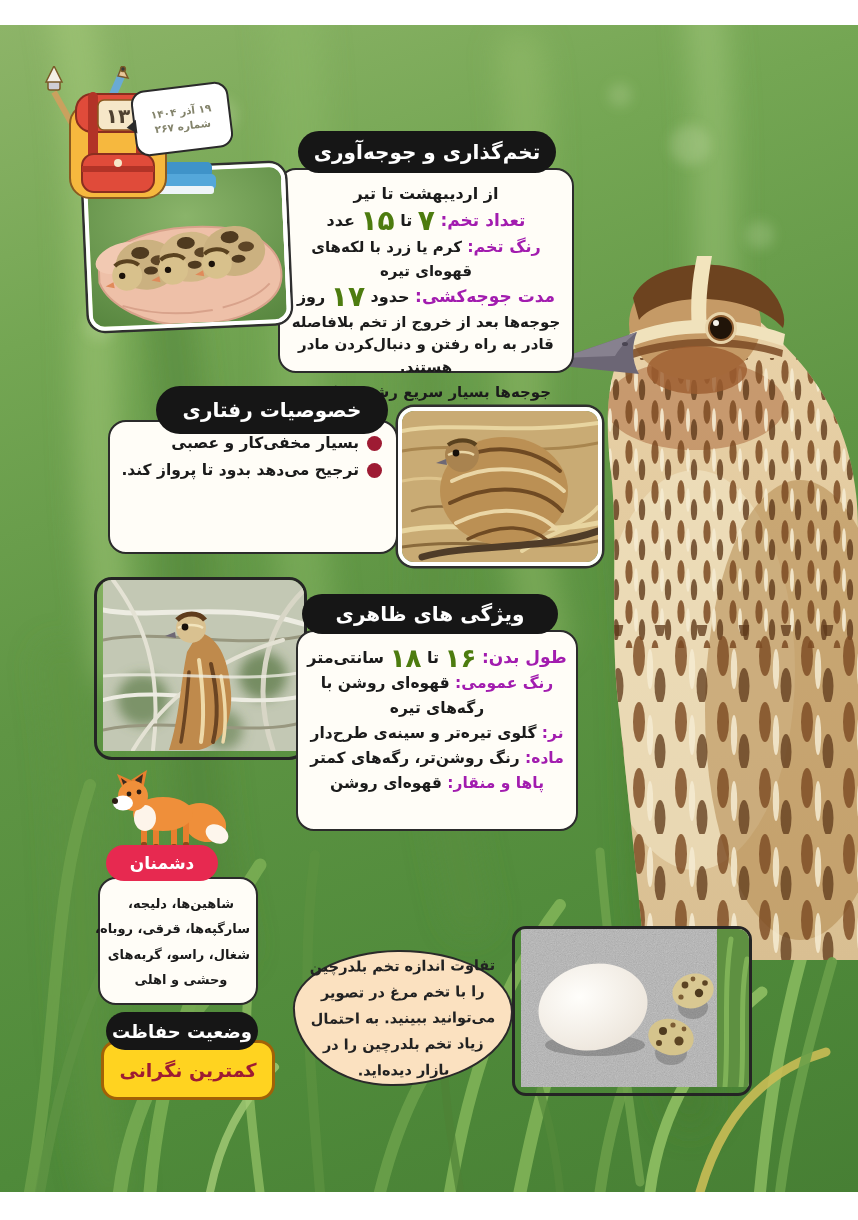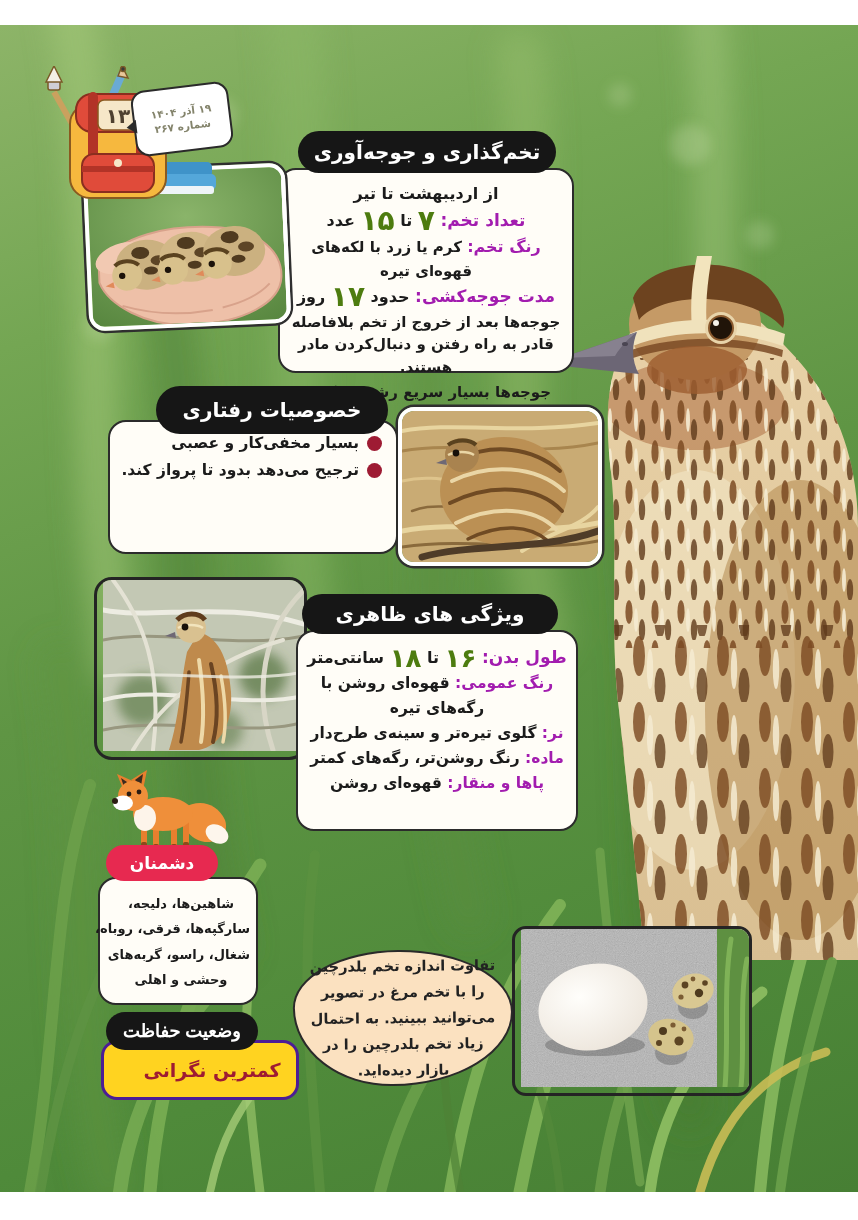--- a/index.html
+++ b/index.html
@@ -35,22 +35,22 @@
             line-height:1.8;color:#222222;}
   .date-bubble{position:absolute;left:133px;top:86px;width:94px;height:62px;z-index:9;
                background:#ffffff;border:2.5px solid #2a2a2a;border-radius:14px;
                transform:rotate(-7deg);display:flex;flex-direction:column;align-items:center;
                justify-content:center;gap:2px;}
   .date-bubble:before{content:"";position:absolute;left:-9px;top:26px;width:0;height:0;
                border-top:7px solid transparent;border-bottom:7px solid transparent;
                border-right:10px solid #2a2a2a;}
   .date-bubble span{font-size:10.5px;font-weight:bold;color:#84846c;line-height:1.2;}
   .yellow-box{position:absolute;left:101px;top:1040px;width:168px;height:54px;z-index:6;
-              background:#ffd320;border:3px solid #4c1d95;border-radius:16px;
-              display:flex;align-items:center;justify-content:center;padding-left:24px;}
+              background:#ffd320;border:3px solid #a16207;border-radius:16px;
+              display:flex;align-items:center;justify-content:center;}
   .yellow-box span{font-size:19px;font-weight:bold;color:#9e1b33;}
   .enemy-lines{padding:12px 6px 8px 12px;text-align:center;font-weight:bold;font-size:13px;
                line-height:1.95;white-space:nowrap;}
   .sec1-body{padding:12px 10px 6px 10px;}
   .sec3-body{padding:12px 8px 6px 8px;}
   .row-line{text-align:center;font-weight:bold;font-size:15.5px;line-height:1.62;}
 </style>
 </head>
 <body>
 
@@ -415,21 +415,21 @@
   </div>
   <div class="card" style="left:98px;top:877px;width:160px;height:128px;">
     <div class="enemy-lines">
       <div>شاهین‌ها، دلیجه،</div>
       <div>سارگپه‌ها، قرقی، روباه،</div>
       <div>شغال، راسو، گربه‌های</div>
       <div>وحشی و اهلی</div>
     </div>
   </div>
 
-  <div class="pill" style="left:106px;top:1012px;width:152px;height:38px;font-size:18px;z-index:8;font-family:Liberation Serif, serif;">
+  <div class="pill" style="left:106px;top:1012px;width:152px;height:38px;font-size:18px;z-index:8;">
     <span>وضعیت حفاظت</span>
   </div>
   <div class="yellow-box">
     <span>کمترین نگرانی</span>
   </div>
 
   <div class="bubble">
     <p>تفاوت اندازه تخم بلدرچین را با تخم مرغ در تصویر می‌توانید ببینید. به احتمال زیاد تخم بلدرچین را در بازار دیده‌اید.</p>
   </div>
 

